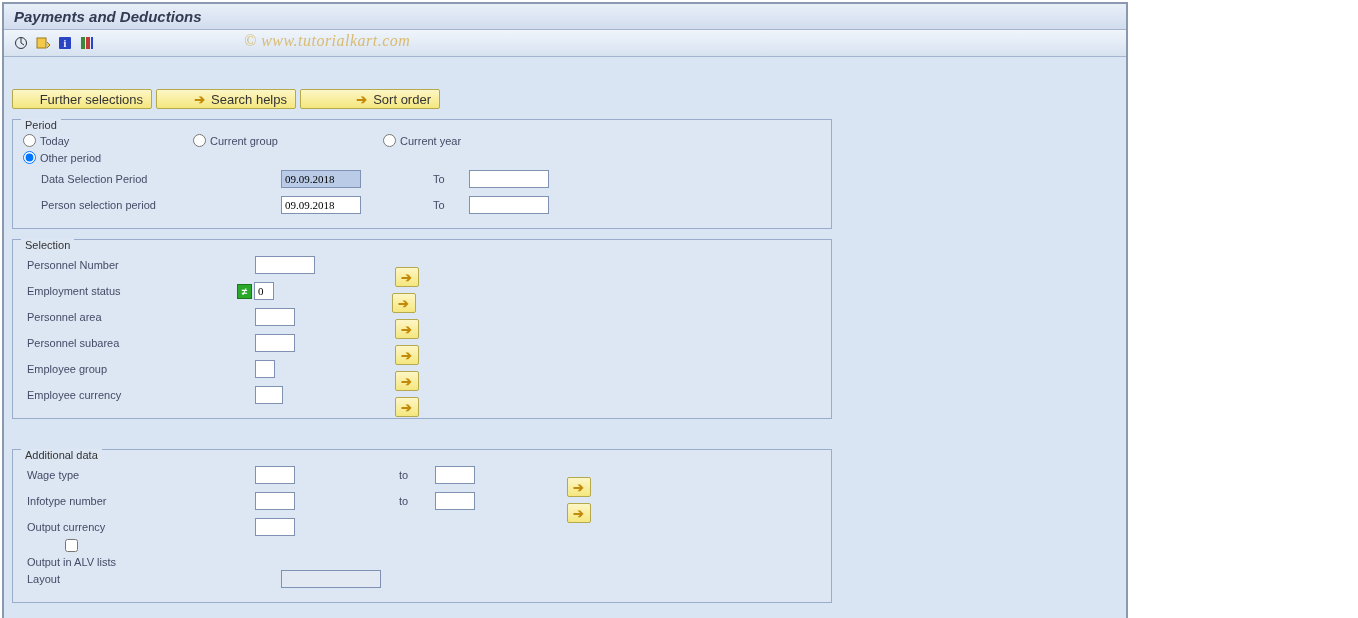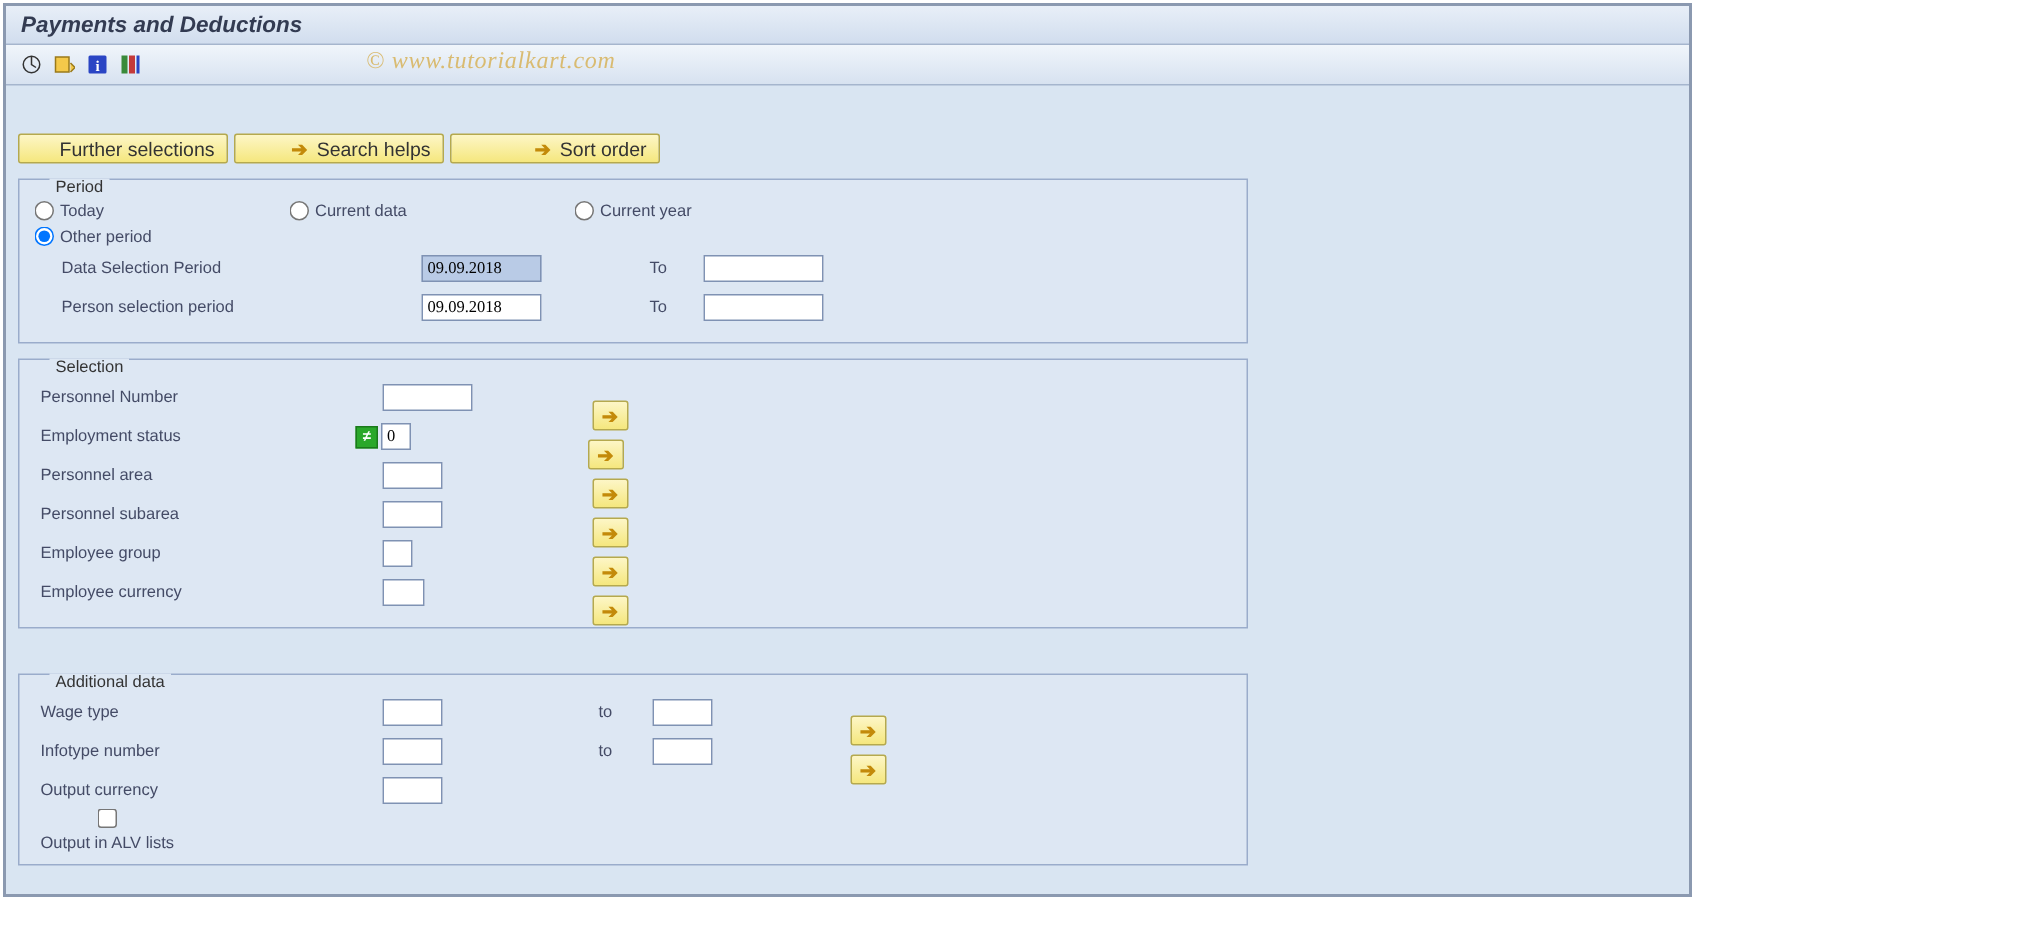--- a/index.html
+++ b/index.html
@@ -76,21 +76,21 @@
   .yellow-btn.small { width: 24px; height: 20px; padding: 0; }
   .groupbox {
     background: #dde7f3;
     border: 1px solid #9aaccb;
     margin: 4px 8px 10px 8px;
     width: 820px;
     position: relative;
   }
   .groupbox-title {
     position: absolute;
-    top: -1px; left: 20px;
+    top: -1px; left: 8px;
     background: #dde7f3;
     padding: 0 4px;
     font-size: 11px;
     color: #333;
   }
   .groupbox-body {
     padding: 14px 10px 8px 10px;
   }
   .radio-row {
     display: flex;
@@ -217,21 +217,21 @@
   <div class="groupbox">
     <div class="groupbox-title">Period</div>
     <div class="groupbox-body">
       <div class="radio-row">
         <label class="radio-item radio-col-1">
           <input type="radio" name="period" style="">
             <span>Today</span>
         </label>
         <label class="radio-item radio-col-2">
           <input type="radio" name="period" style="">
-            <span>Current data</span>
+            <span>Current group</span>
         </label>
         <label class="radio-item radio-col-3">
           <input type="radio" name="period" style="">
             <span>Current year</span>
         </label>
       </div>
       <div class="radio-row">
         <label class="radio-item radio-col-1">
           <input type="radio" name="period" checked="" style="">
             <span>Other period</span>
@@ -366,16 +366,20 @@
       <div class="field-row">
         <div class="label-plain">Output currency</div>
         <input type="text" class="sap-input w40" style="">
       </div>
       <div class="field-row">
         <label class="checkbox-item" style="padding-left:4px;">
           <input type="checkbox" style="">
             <span>Output in ALV lists</span>
         </label>
       </div>
+      <div class="field-row">
+        <div class="label-plain" style="width:258px;">Layout</div>
+        <input type="text" class="sap-input disabled" style="width: 100px;" readonly="">
+      </div>
     </div>
   </div>
 
 </div>
 
 </body></html>

